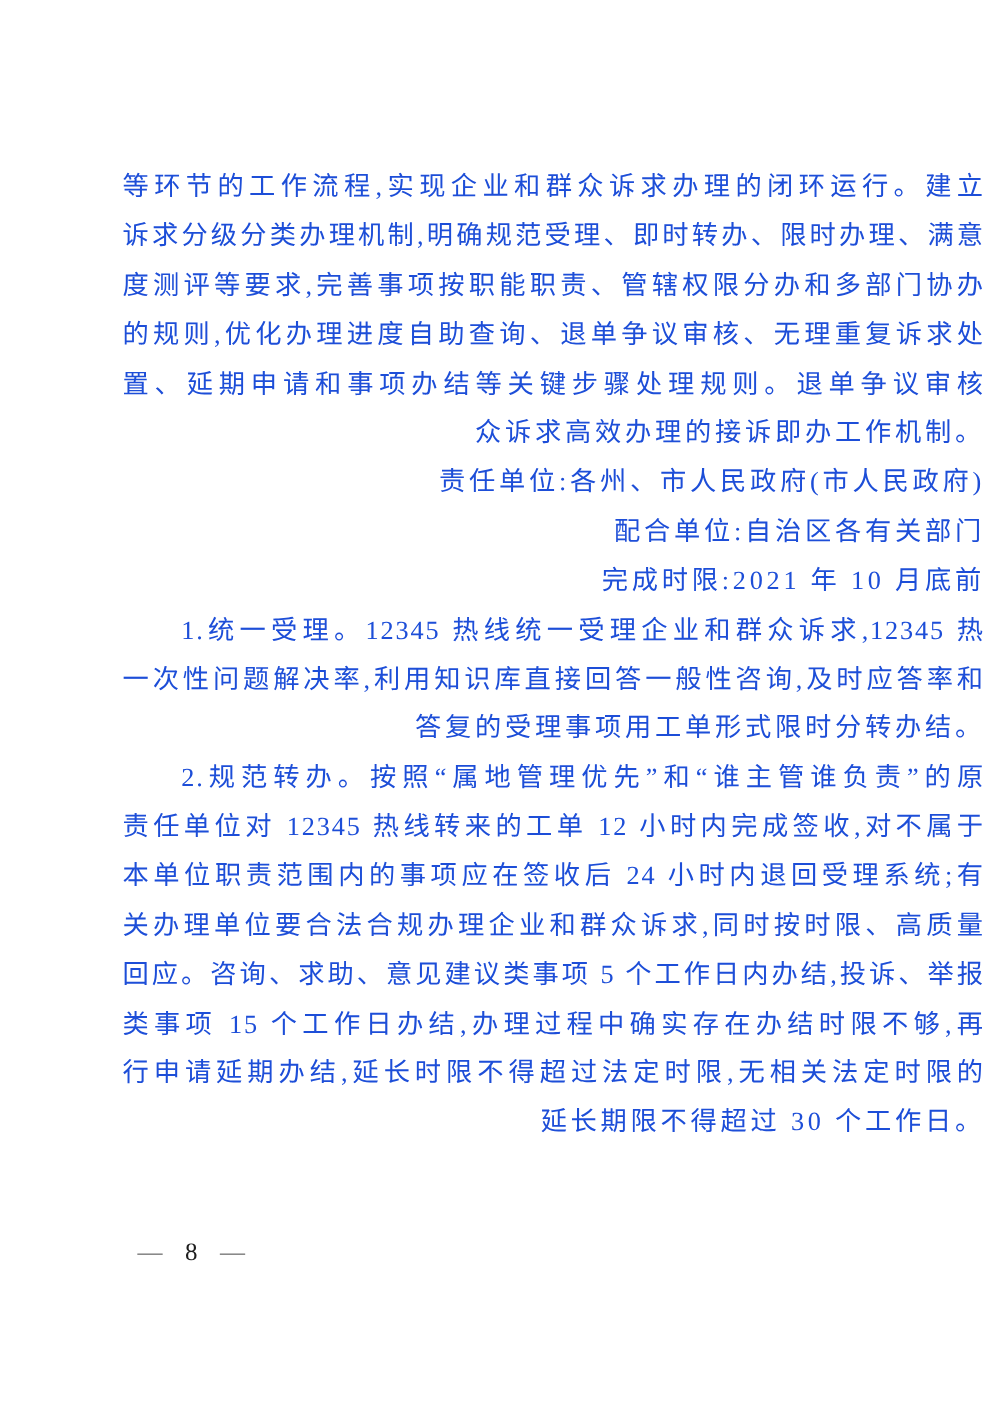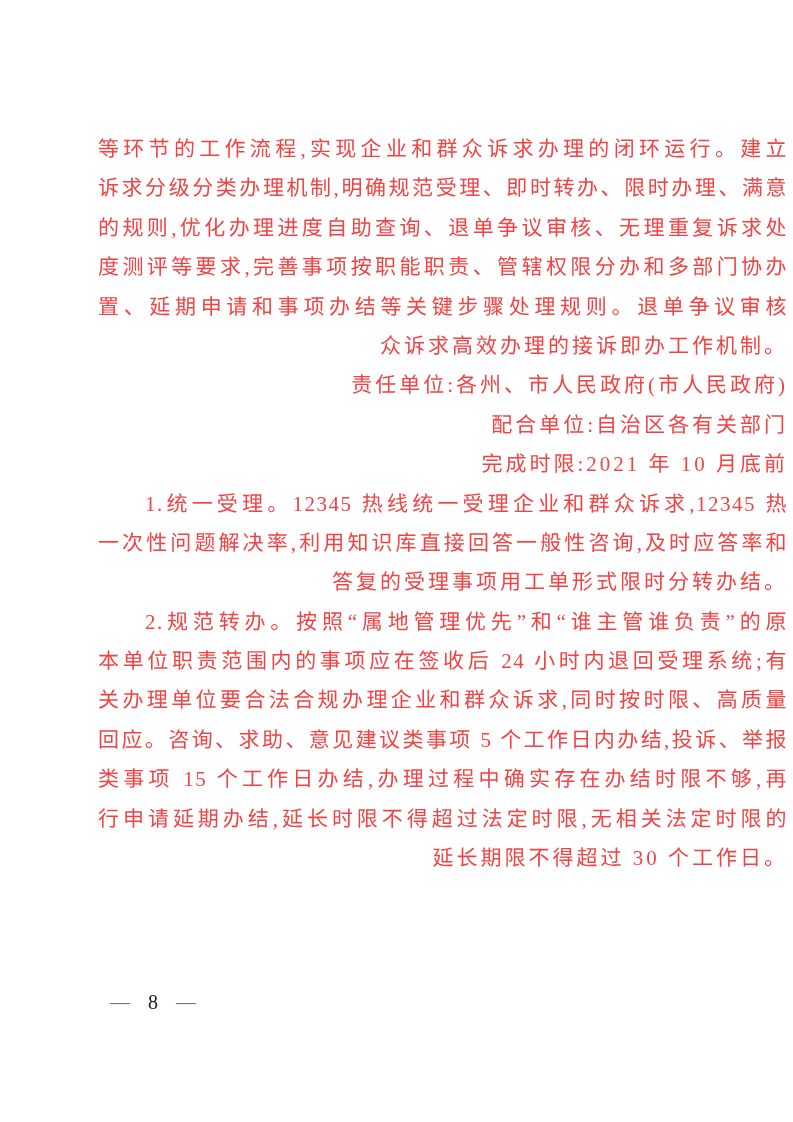--- a/index.html
+++ b/index.html
@@ -21,21 +21,21 @@
     background: #ffffff;
   }
   .text-block {
     position: absolute;
     left: 98px;
     top: 130px;
     width: 690px;
     font-size: 21px;
     line-height: 39.4px;
     letter-spacing: 1.5px;
-    color: #ef4444;
+    color: #1d4ed8;
   }
   .line {
     height: 39.4px;
   }
   
   .jl {
     text-align: justify;
     text-align-last: justify;
     text-justify: inter-character;
   }
@@ -67,31 +67,32 @@
   }
 </style>
 </head>
 <body>
 
 <div class="page">
 
   <div class="text-block">
     <div class="line jl">等环节的工作流程,实现企业和群众诉求办理的闭环运行。建立</div>
     <div class="line jl">诉求分级分类办理机制,明确规范受理、即时转办、限时办理、满意</div>
+    <div class="line jl">度测评等要求,完善事项按职能职责、管辖权限分办和多部门协办</div>
     <div class="line jl">的规则,优化办理进度自助查询、退单争议审核、无理重复诉求处</div>
-    <div class="line jl">度测评等要求,完善事项按职能职责、管辖权限分办和多部门协办</div>
     <div class="line jl">置、延期申请和事项办结等关键步骤处理规则。退单争议审核</div>
     <div class="line pl">众诉求高效办理的接诉即办工作机制。</div>
     <div class="line pl ind">责任单位:各州、市人民政府(市人民政府)</div>
     <div class="line pl ind">配合单位:自治区各有关部门</div>
     <div class="line pl ind">完成时限:2021 年 10 月底前</div>
     <div class="line jl ind">1.统一受理。12345 热线统一受理企业和群众诉求,12345 热</div>
     <div class="line jl">一次性问题解决率,利用知识库直接回答一般性咨询,及时应答率和</div>
     <div class="line pl">答复的受理事项用工单形式限时分转办结。</div>
     <div class="line jl ind">2.规范转办。按照“属地管理优先”和“谁主管谁负责”的原</div>
+    <div class="line jl">责任单位对 12345 热线转来的工单 12 小时内完成签收,对不属于</div>
     <div class="line jl">本单位职责范围内的事项应在签收后 24 小时内退回受理系统;有</div>
     <div class="line jl">关办理单位要合法合规办理企业和群众诉求,同时按时限、高质量</div>
     <div class="line jl">回应。咨询、求助、意见建议类事项 5 个工作日内办结,投诉、举报</div>
     <div class="line jl">类事项 15 个工作日办结,办理过程中确实存在办结时限不够,再</div>
     <div class="line jl">行申请延期办结,延长时限不得超过法定时限,无相关法定时限的</div>
     <div class="line pl">延长期限不得超过 30 个工作日。</div>
   </div>
 
   <div class="page-number">
     <span class="dash">—</span>

